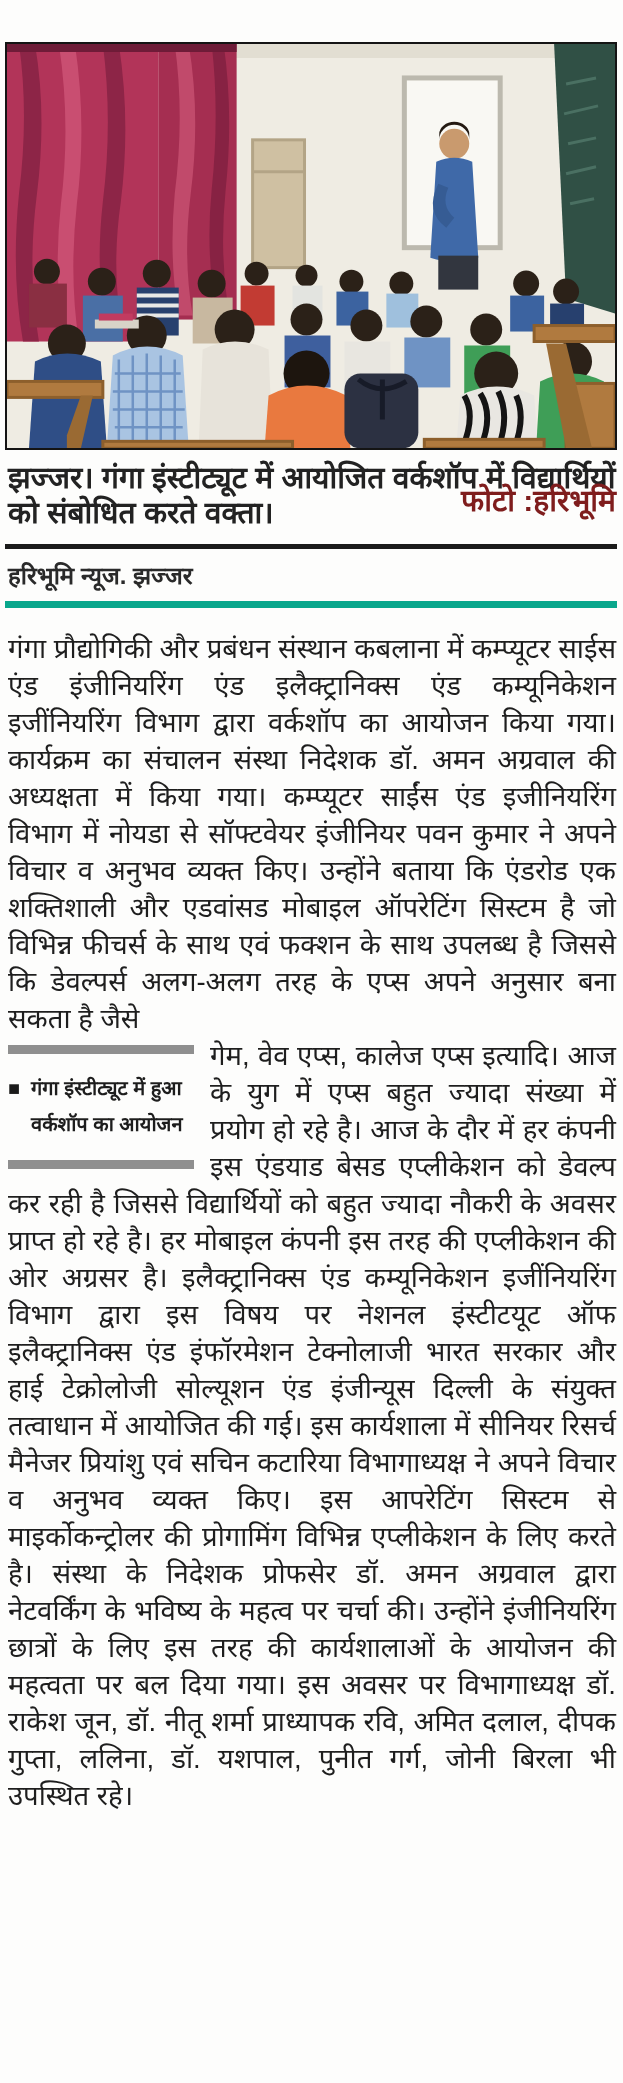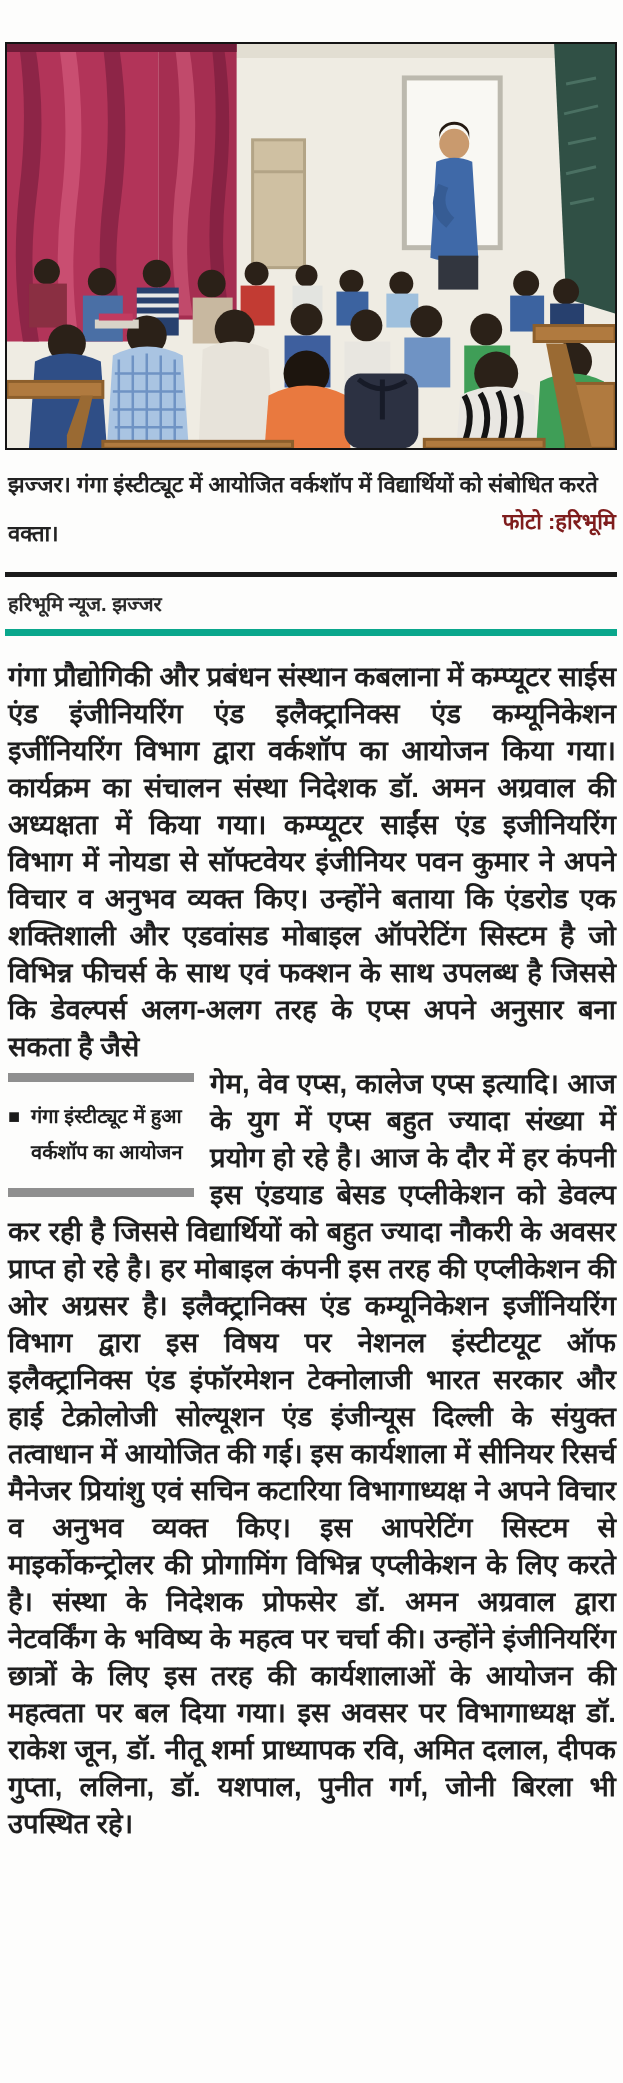--- a/index.html
+++ b/index.html
@@ -14,37 +14,37 @@
     font-size:72px;line-height:99px;font-weight:700;color:#262626;
     letter-spacing:-1px;
   }
   .headline span{display:block;white-space:nowrap;}
   .photo-wrap{
     margin:42px 6px 0 5px;border:2px solid #141414;line-height:0;background:#efebe2;
   }
   .photo-wrap svg{display:block;width:100%;height:auto;}
   .caption{
     position:relative;margin:10px 7px 0 8px;
-    font-size:22px;line-height:49px;font-weight:600;color:#222;
+    font-size:30px;line-height:35px;font-weight:600;color:#222;
   }
   .caption .lead{font-weight:800;}
   .caption .credit{
     position:absolute;right:0;bottom:12px;font-weight:800;color:#7f1d1d;
   }
   .rule-black{height:5px;background:#1b1b1b;margin:14px 6px 0 5px;}
   .byline{
-    margin:10px 7px 0 8px;font-size:20px;line-height:34px;font-weight:700;color:#2a2a2a;
+    margin:10px 7px 0 8px;font-size:24px;line-height:34px;font-weight:700;color:#2a2a2a;
   }
   .rule-teal{height:7px;margin:8px 6px 0 5px;}
   .article-body{
     margin:22px 7px 0 8px;
     font-size:27.5px;line-height:37px;color:#1e1e1e;
     text-align:justify;
   }
-  .article-body p{margin:0;font-weight:bold;}
+  .article-body p{margin:0;}
   .flow{overflow:visible;}
   .pullquote{
     float:left;width:186px;margin:8px 16px 4px 0;
     border-top:9px solid #8f8f8f;border-bottom:9px solid #8f8f8f;
     padding:16px 0 18px 0;box-sizing:border-box;
     display:flex;gap:11px;align-items:flex-start;
     text-align:left;
   }
   .pq-bullet{
     flex:0 0 auto;font-size:20px;line-height:36px;color:#1a1a1a;

